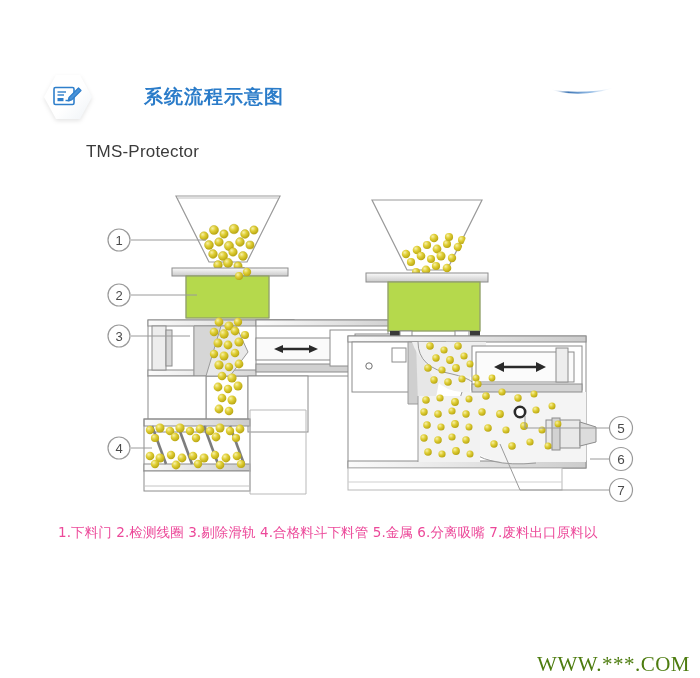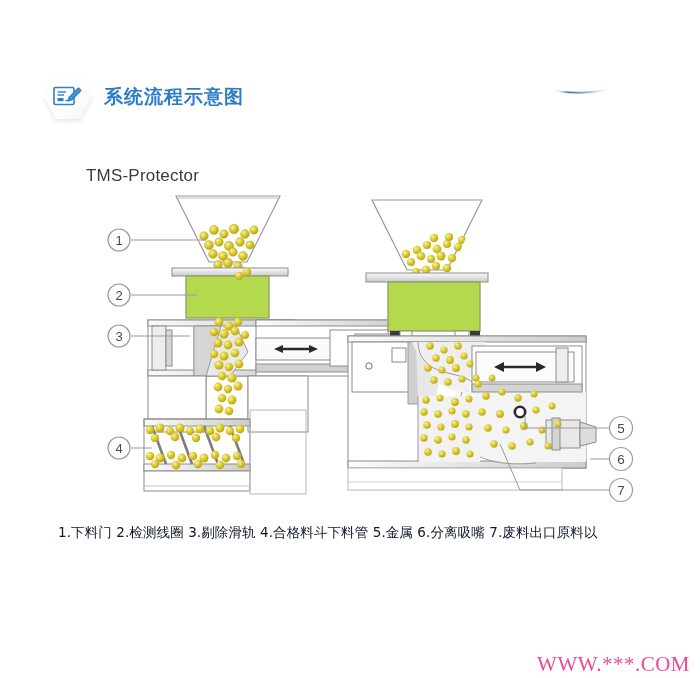--- a/index.html
+++ b/index.html
@@ -29,48 +29,49 @@
   .hex-badge .hex-in{
     position:absolute;inset:0;
     background:linear-gradient(135deg,#ffffff 0%,#ffffff 55%,#eef2f6 100%);
     clip-path:polygon(25% 2%,75% 2%,100% 50%,75% 98%,25% 98%,0% 50%);
   }
   .hex-badge svg{position:absolute;left:9px;top:10px;}
   .section-title{
     font-size:19px;font-weight:bold;color:#2b7cc9;
     letter-spacing:1px;white-space:nowrap;
     text-shadow:0 1px 0 rgba(255,255,255,.6);
+    margin-left:40px;
   }
 
   
   .model-name{
-    position:absolute;left:86px;top:166px;
+    position:absolute;left:86px;top:142px;
     font-size:17px;color:#3b3b3b;letter-spacing:.2px;
     font-family:"Liberation Sans","DejaVu Sans",sans-serif;
   }
 
   
   .diagram{position:absolute;left:0;top:180px;width:700px;height:330px;}
   .diagram svg{display:block;}
 
   
   .caption{
     position:absolute;left:58px;top:522px;width:622px;
-    font-size:13.5px;line-height:20.5px;color:#0f172a;
+    font-size:13.5px;line-height:20.5px;color:#ec4899;
     font-family:"DejaVu Sans","Liberation Sans",sans-serif;
     letter-spacing:.1px;
   }
   .caption div{white-space:nowrap;}
 
   
   .watermark{
     position:absolute;left:0;top:652px;width:690px;
     text-align:right;
     font-family:"Liberation Serif","DejaVu Serif",serif;
-    font-size:21px;color:#ec4899;letter-spacing:.5px;
+    font-size:21px;color:#4d7c0f;letter-spacing:.5px;
   }
 </style>
 </head>
 <body>
 
 <div class="page">
 
   <div class="swoosh">
     <svg width="70" height="16" viewBox="0 0 70 16">
       <defs>

